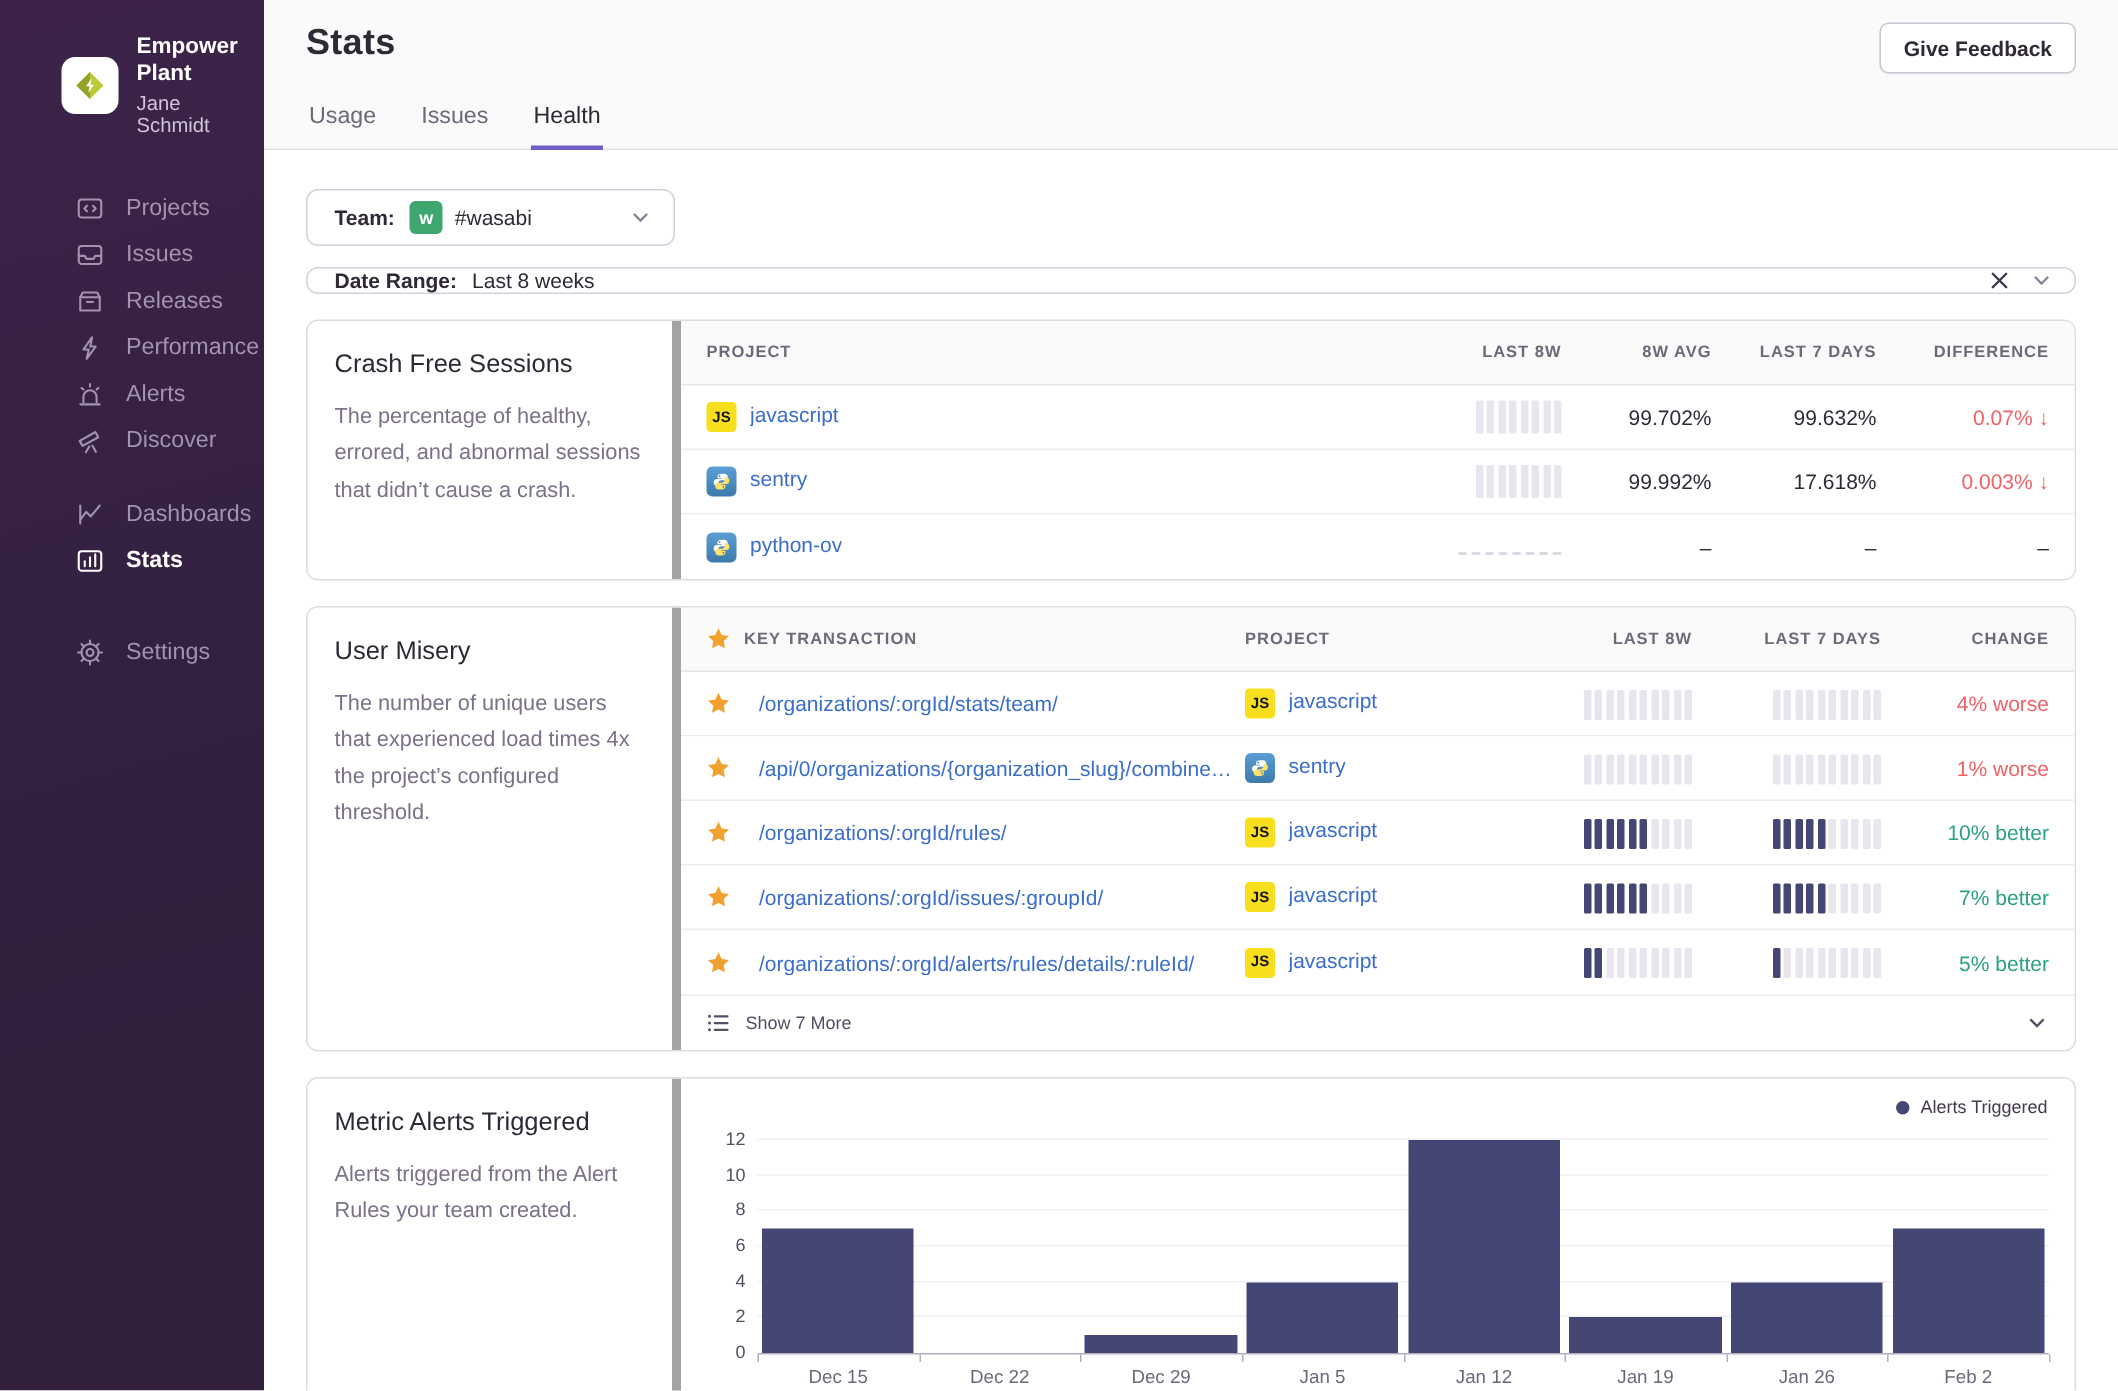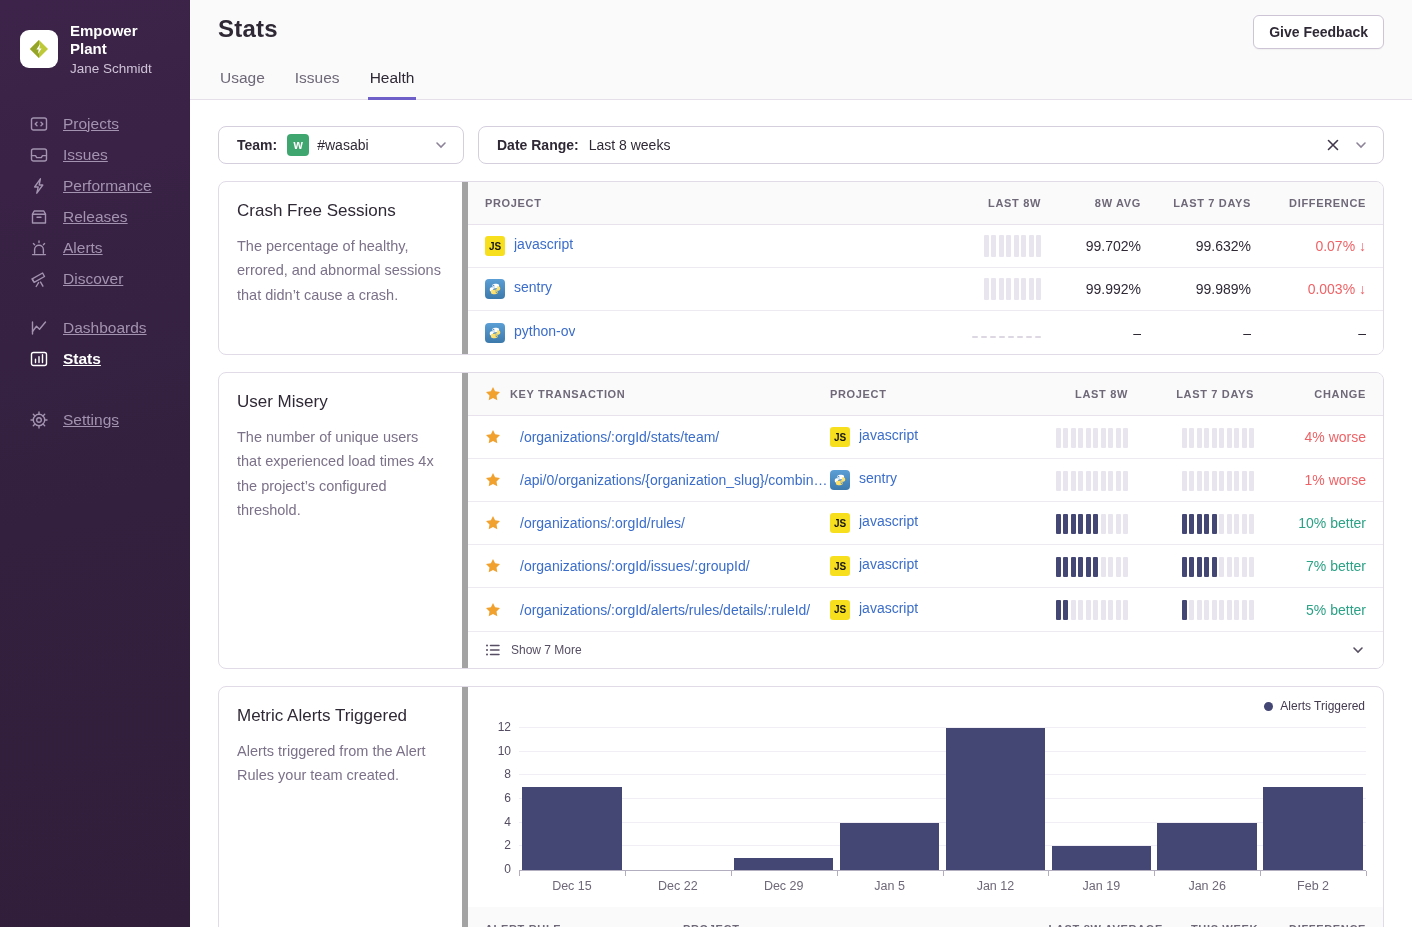--- a/index.html
+++ b/index.html
@@ -6,34 +6,35 @@
   html,body { margin:0; padding:0; }
   body {
     width:1412px; height:927px; overflow:hidden;
     font-family:"Liberation Sans", sans-serif;
     background:#fff; color:#2f2936;
   }
   .app { display:flex; width:100%; height:100%; }
 
   
   .sidebar {
-    width:190px; flex-shrink:0; height:100%;
+    width:176px; flex-shrink:0; height:100%;
     background:linear-gradient(165deg,#3d2349 0%,#32203e 55%,#301e3b 100%);
     color:#a99bb6;
+    padding-left:21px;
   }
   .org { display:flex; align-items:center; gap:12px; padding:22px 12px 0 20px; cursor:pointer; }
   .org-avatar { width:38px; height:38px; background:#fff; border-radius:9px;
     display:flex; align-items:center; justify-content:center; flex-shrink:0; }
   .org-name { color:#fff; font-weight:700; font-size:15px; line-height:1.2; }
   .org-user { color:#cfc3d8; font-size:13.5px; margin-top:3px; }
   .nav { margin-top:32px; }
   .nav-group { margin-bottom:18px; }
   .nav-group.last { margin-top:30px; }
   .nav-item { display:flex; align-items:center; gap:15px; padding:6.5px 10px 6.5px 30px;
-    font-size:15.5px; color:#a392b0; cursor:pointer;text-decoration:underline; }
+    font-size:15.5px; color:#a392b0; cursor:pointer; }
   .nav-item.active { color:#fff; font-weight:700; }
   .nav-icon { width:18px; height:18px; display:flex; }
   .nav-icon svg { width:18px; height:18px; fill:none; stroke:currentColor; stroke-width:1.4;
     stroke-linecap:round; stroke-linejoin:round; }
 
   
   .main { flex:1; display:flex; flex-direction:column; min-width:0; }
   .page-header { background:#fafafa; border-bottom:1px solid #e4dfe9; padding:0 28px; flex-shrink:0; }
   .header-top { display:flex; justify-content:space-between; align-items:flex-start; padding-top:15px; }
   .page-title { margin:0; font-size:24px; font-weight:700; color:#2f2936; letter-spacing:.2px; }
@@ -41,21 +42,21 @@
     padding:8px 15px; font-family:inherit; font-weight:700; font-size:14px; color:#2f2936;
     cursor:pointer; box-shadow:0 1px 1px rgba(40,30,60,.04); }
   .tabs { display:flex; gap:26px; margin-top:18px; }
   .tab { font-size:15.5px; color:#6e6878; padding:2px 2px 10px; cursor:pointer;
     border-bottom:3px solid transparent; margin-bottom:-1px; }
   .tab.active { color:#2f2936; border-bottom-color:#6d5fc7; }
 
   .content { padding:26px 28px 0; background:#fff; flex:1; min-height:0; }
 
   
-  .filter-row { display:flex; gap:14px; }
+  .filter-row { display:flex; gap:14px;flex-direction:column; }
   .control { border:1px solid #d5cfdd; border-radius:8px; height:38px; background:#fff;
     display:flex; align-items:center; padding:0 14px 0 18px; cursor:pointer; }
   .control-label { font-weight:700; font-size:14px; color:#2f2936; margin-right:10px; }
   .team-control { width:246px; }
   .team-avatar { width:22px; height:22px; border-radius:4px; background:#3fa66f; color:#fff;
     font-size:12px; font-weight:700; display:flex; align-items:center; justify-content:center;
     margin-right:8px; text-transform:lowercase; }
   .control-value { font-size:14px; color:#2f2936; }
   .date-control { flex:1; }
   .spacer { flex:1; }
@@ -172,34 +173,34 @@
               <svg viewBox="0 0 18 18">
                 <rect x="1.5" y="3" width="15" height="12" rx="2"></rect>
                 <path d="M1.5 9.6h4l1.2 2h4.6l1.2-2h4"></path>
               </svg>
             </span>
             <span class="nav-label">Issues</span>
           </div>
           <div class="nav-item">
             <span class="nav-icon">
               <svg viewBox="0 0 18 18">
-                <path d="M10.4 1.8 4.6 10h3.6l-1.4 6.2L12.8 8H9.2z"></path>
-              </svg>
-            </span>
-            <span class="nav-label">Performance</span>
-          </div>
-          <div class="nav-item">
-            <span class="nav-icon">
-              <svg viewBox="0 0 18 18">
                 <path d="M2.5 6.2h13V15h-13z"></path>
                 <path d="M2.5 6.2 4.2 3h9.6l1.7 3.2"></path>
                 <path d="M7 9.3h4"></path>
               </svg>
             </span>
             <span class="nav-label">Releases</span>
+          </div>
+          <div class="nav-item">
+            <span class="nav-icon">
+              <svg viewBox="0 0 18 18">
+                <path d="M10.4 1.8 4.6 10h3.6l-1.4 6.2L12.8 8H9.2z"></path>
+              </svg>
+            </span>
+            <span class="nav-label">Performance</span>
           </div>
           <div class="nav-item">
             <span class="nav-icon">
               <svg viewBox="0 0 18 18">
                 <path d="M4.6 14.2v-3.6a4.4 4.4 0 0 1 8.8 0v3.6"></path>
                 <path d="M2.6 15.6h12.8"></path>
                 <path d="M9 2v1.6M3.4 4.6l1.2 1.1M14.6 4.6l-1.2 1.1"></path>
               </svg>
             </span>
             <span class="nav-label">Alerts</span>
@@ -343,21 +344,21 @@
                     <i></i>
                     <i></i>
                     <i></i>
                     <i></i>
                     <i></i>
                     <i></i>
                     <i></i>
                     <i></i>
                   </span></div>
                 <div class="right val">99.992%</div>
-                <div class="right val">99.989%</div>
+                <div class="right val">17.618%</div>
                 <div class="right red">0.003% ↓</div>
               </div>
               <div class="row crash-grid">
                 <div class="proj-cell">
                   <span class="py-badge">
                     <svg viewBox="0 0 24 24">
                       <path fill="#ffffff" d="M12 3c-2.8 0-4.5 1.2-4.5 3v2.2h4.7v.9H6.3C4.4 9.1 3 10.6 3 12.9s1.4 3.9 3.3 3.9h2V14c0-1.9 1.6-3.4 3.5-3.4h4.4c1.6 0 2.8-1.3 2.8-2.9V6c0-1.8-1.7-3-4-3h-3z"></path>
                       <path fill="#ffe16e" d="M12 21c2.8 0 4.5-1.2 4.5-3v-2.2h-4.7v-.9h5.9c1.9 0 3.3-1.5 3.3-3.8 0-2.3-1.4-3.9-3.3-3.9h-2V10c0 1.9-1.6 3.4-3.5 3.4H7.8C6.2 13.4 5 14.7 5 16.3V18c0 1.8 1.7 3 4 3h3z"></path>
                       <circle cx="9.8" cy="5.9" r="1" fill="#3d79ab"></circle>
                       <circle cx="14.2" cy="18.1" r="1" fill="#3d79ab"></circle>

